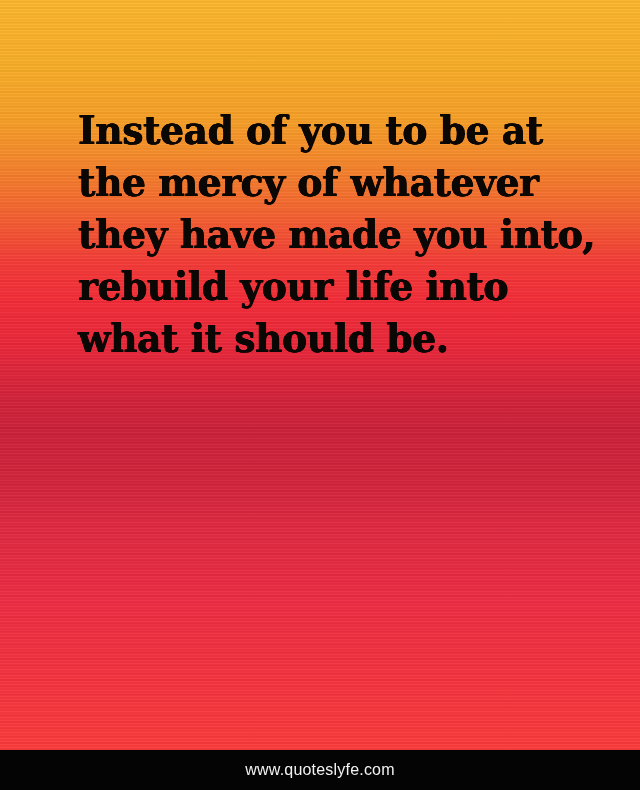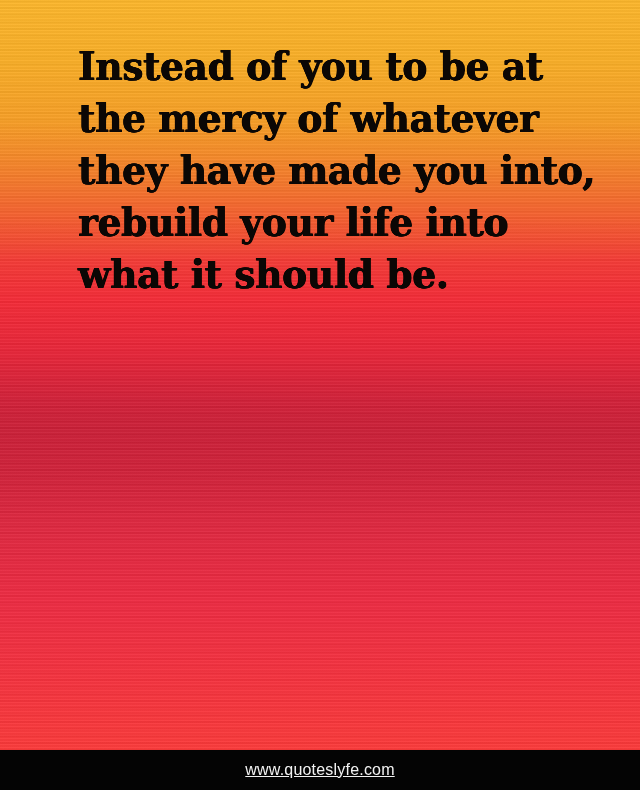--- a/index.html
+++ b/index.html
@@ -70,21 +70,21 @@
     opacity: 0.8;
   }
 
   
   #content {
     position: absolute;
     left: 0;
     top: 0;
     right: 0;
     bottom: 40px;
-    padding: 40px 60px 0 78px;
+    padding: 104px 60px 0 78px;
     box-sizing: border-box;
   }
 
   .quote-line,
   .attrib-line {
     color: #0b0705;
     font-family: "DejaVu Serif", "Liberation Serif", serif;
     font-weight: 700;
     font-size: 40px;
     line-height: 52px;
@@ -125,21 +125,20 @@
     align-items: center;
     justify-content: center;
   }
 
   #footer-url {
     color: #f2f2f2;
     font-family: "Liberation Sans", "DejaVu Sans", sans-serif;
     font-size: 16px;
     font-weight: 400;
     letter-spacing: 0.2px;
-    text-decoration: underline;
   }
 </style>
 </head>
 <body>
 
 <div id="quote-card">
 
   <div id="gradient-bg"></div>
   <div id="bg-texture"></div>
   <div id="bg-texture2"></div>

